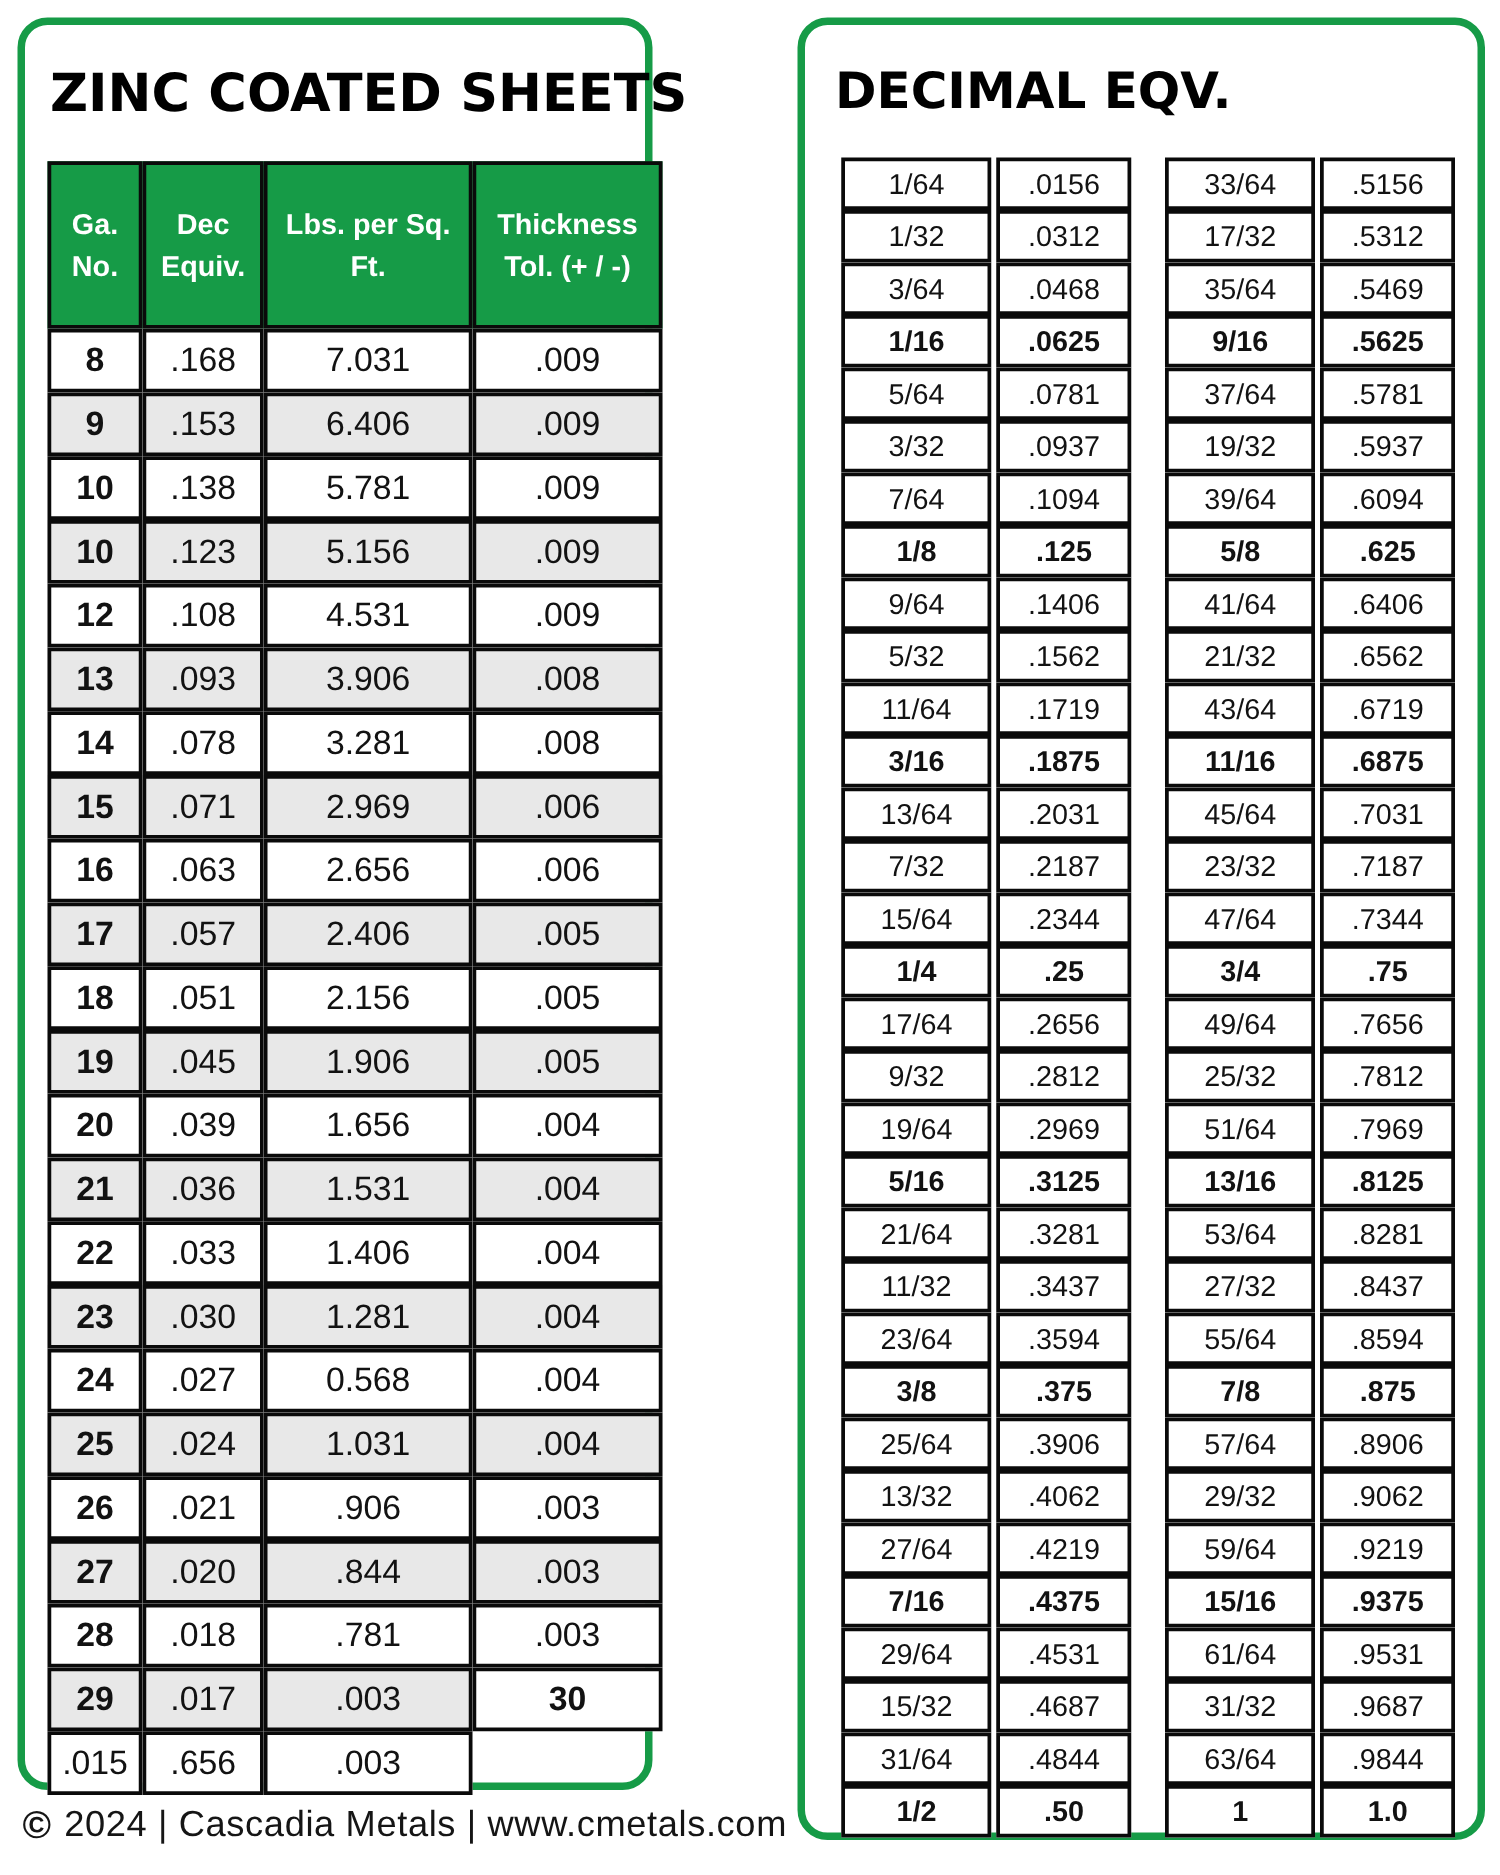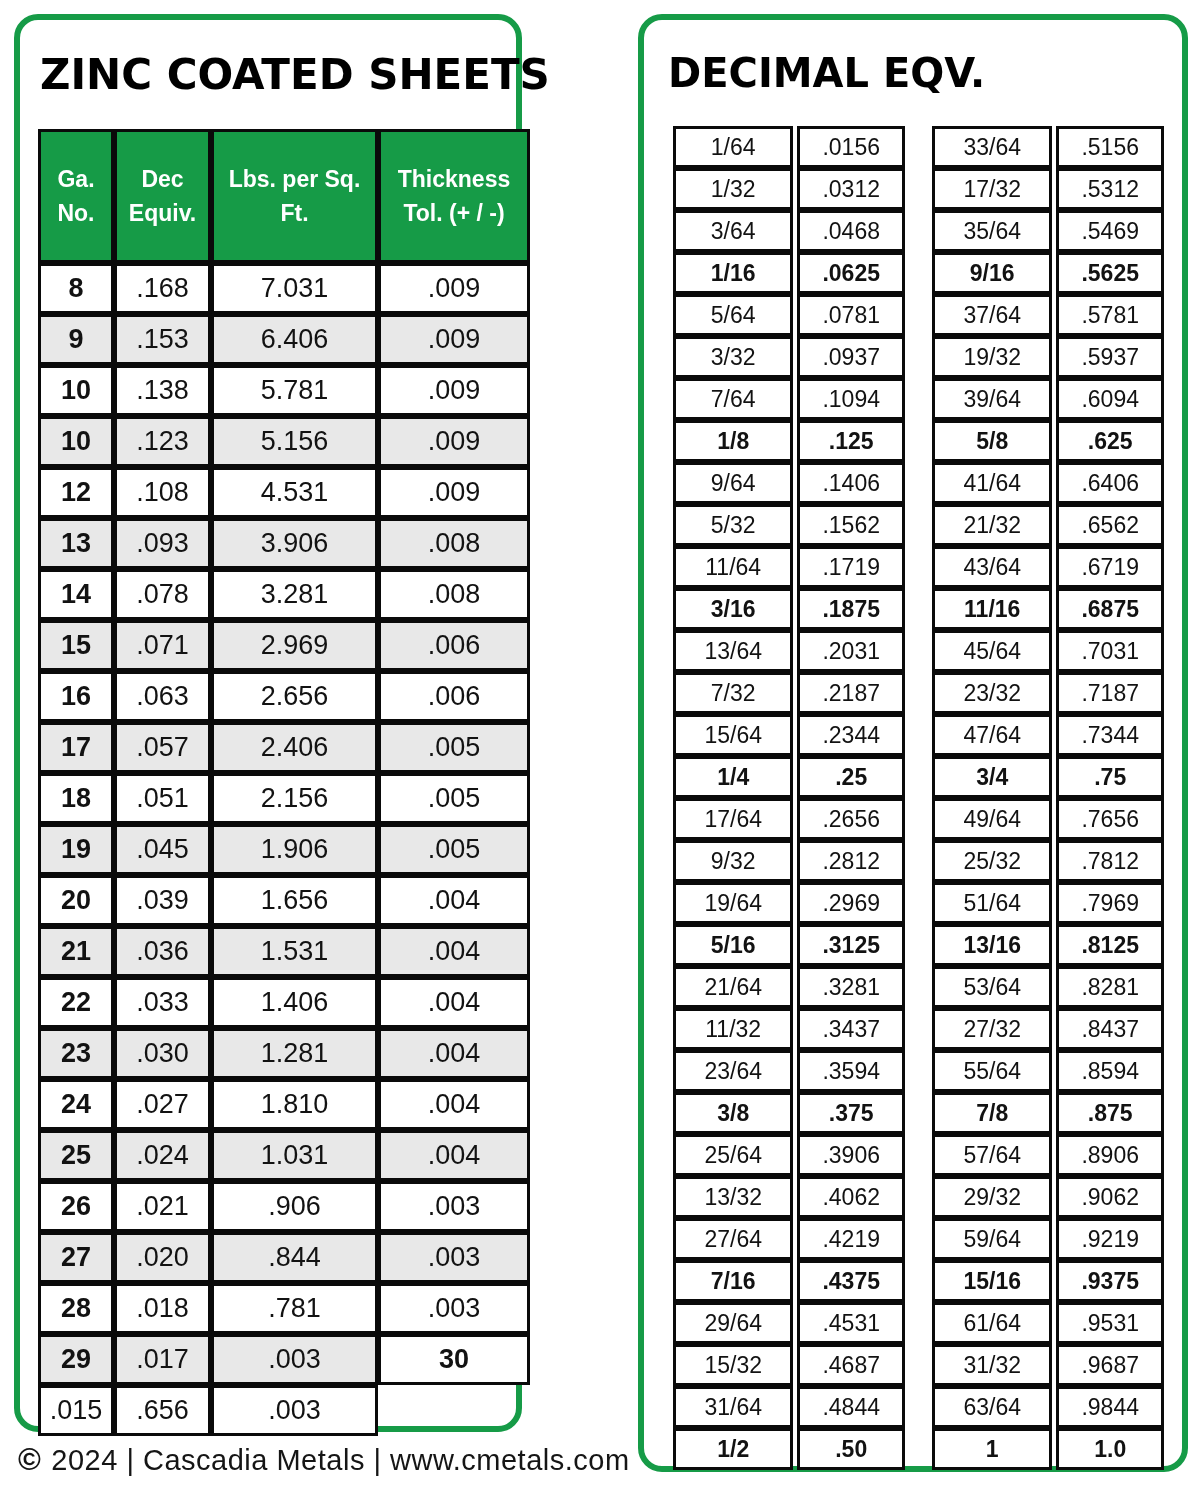--- a/index.html
+++ b/index.html
@@ -171,21 +171,21 @@
         <div class="cell gauge-cell-row gauge-num">22</div>
         <div class="cell gauge-cell-row">.033</div>
         <div class="cell gauge-cell-row">1.406</div>
         <div class="cell gauge-cell-row">.004</div>
         <div class="cell gauge-cell-row shaded gauge-num">23</div>
         <div class="cell gauge-cell-row shaded">.030</div>
         <div class="cell gauge-cell-row shaded">1.281</div>
         <div class="cell gauge-cell-row shaded">.004</div>
         <div class="cell gauge-cell-row gauge-num">24</div>
         <div class="cell gauge-cell-row">.027</div>
-        <div class="cell gauge-cell-row">1.810</div>
+        <div class="cell gauge-cell-row">0.568</div>
         <div class="cell gauge-cell-row">.004</div>
         <div class="cell gauge-cell-row shaded gauge-num">25</div>
         <div class="cell gauge-cell-row shaded">.024</div>
         <div class="cell gauge-cell-row shaded">1.031</div>
         <div class="cell gauge-cell-row shaded">.004</div>
         <div class="cell gauge-cell-row gauge-num">26</div>
         <div class="cell gauge-cell-row">.021</div>
         <div class="cell gauge-cell-row">.906</div>
         <div class="cell gauge-cell-row">.003</div>
         <div class="cell gauge-cell-row shaded gauge-num">27</div>

